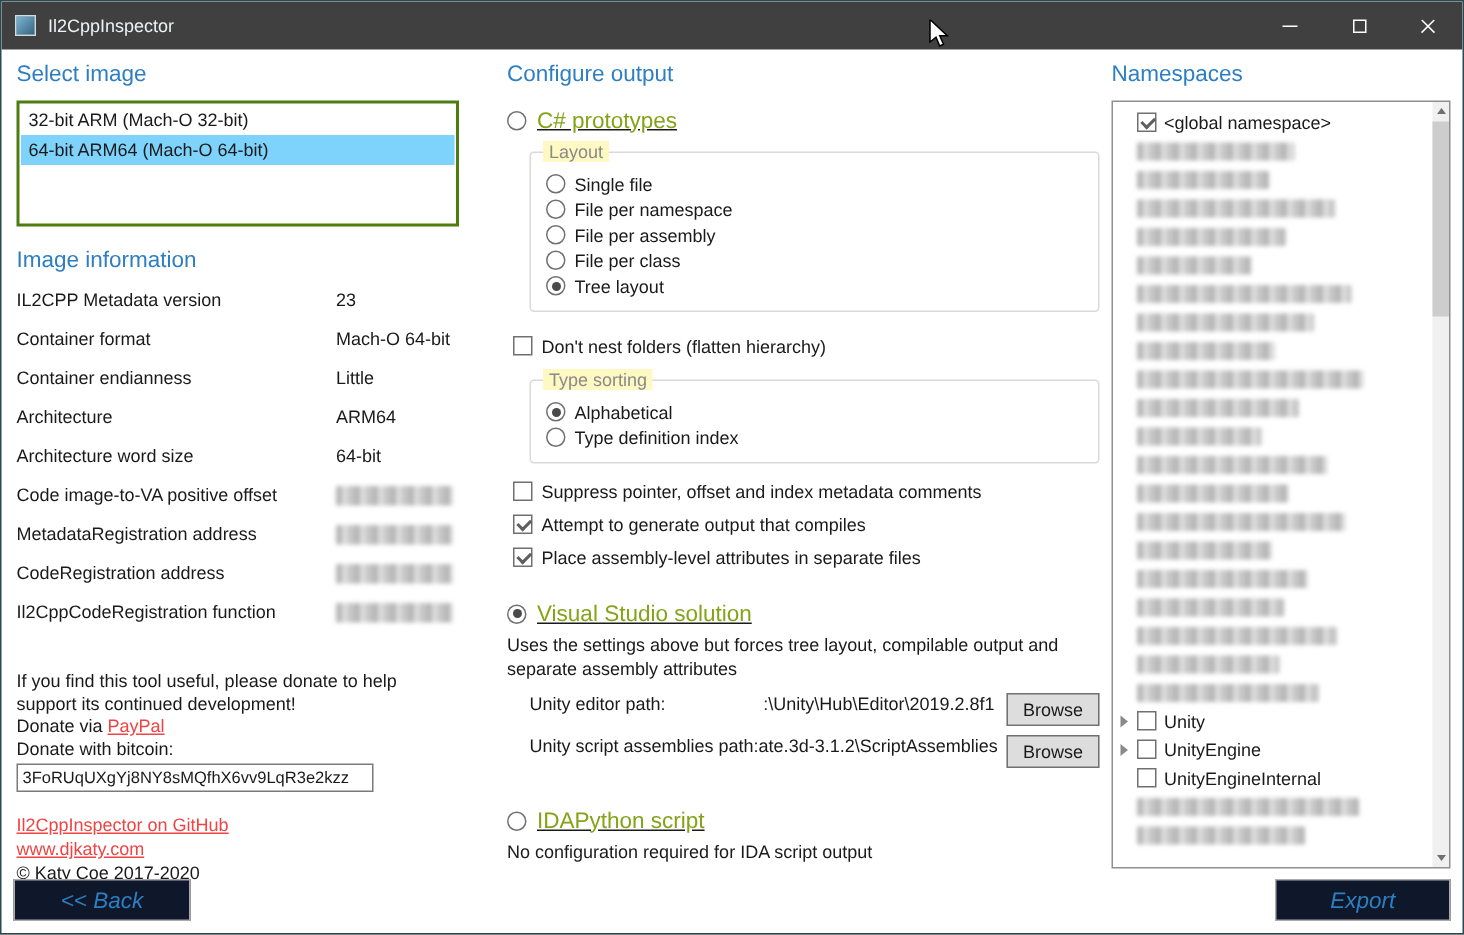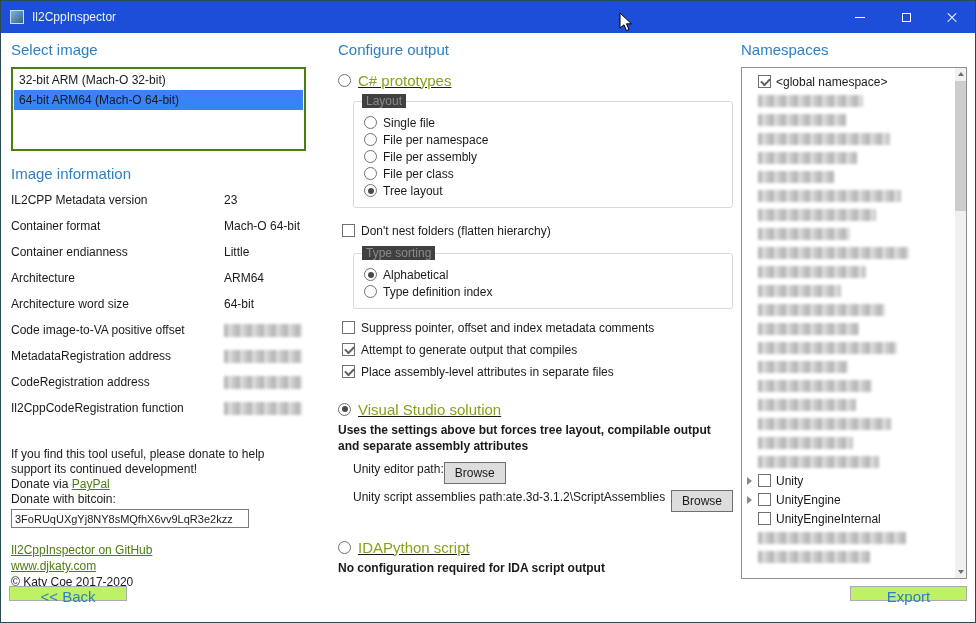--- a/index.html
+++ b/index.html
@@ -2,82 +2,82 @@
 <html><head>
 <meta charset="utf-8">
 <style>
   html,body { margin:0; padding:0; background:#444; }
   .window {
     position:relative; width:976px; height:623px; box-sizing:border-box;
     background:#fff; border:1px solid #2b4a50; overflow:hidden;
     font-family:"Liberation Sans","DejaVu Sans",sans-serif; font-size:12px; color:#1a1a1a;
   }
   
-  .titlebar { position:absolute; left:0; top:0; right:0; height:32px; background:#1d4ed8; display:flex; align-items:center; }
+  .titlebar { position:absolute; left:0; top:0; right:0; height:32px; background:#404040; display:flex; align-items:center; }
   .app-icon { width:14px; height:14px; margin:0 8px 0 9px; background:linear-gradient(135deg,#7db6d6,#35647f); border:1px solid #c8dde6; box-sizing:border-box; }
   .title-text { color:#eef2f3; font-size:12px; }
   .win-controls { margin-left:auto; display:flex; height:32px; }
   .winbtn { width:46px; height:32px; display:flex; align-items:center; justify-content:center; }
   .min-glyph { width:10px; height:1px; background:#fff; }
   .max-glyph { width:9px; height:9px; border:1px solid #fff; box-sizing:border-box; }
   .close-glyph { position:relative; width:12px; height:12px; }
   .close-glyph::before,.close-glyph::after { content:""; position:absolute; left:0; top:5.5px; width:12px; height:1.2px; background:#fff; }
   .close-glyph::before { transform:rotate(45deg); }
   .close-glyph::after { transform:rotate(-45deg); }
   
   .panel { position:absolute; top:40px; }
   .left-panel { left:10px; width:295px; }
   .mid-panel { left:337px; width:395px; }
   .right-panel { left:740px; width:226px; }
   .section-header { font-size:15px; color:#2e7fc1; line-height:18px; }
   
   .listbox { margin-top:8px; border:2px solid #4d7c0f; height:78px; padding:1px; box-sizing:content-box; }
   .li-row { height:20px; line-height:20px; padding-left:5px; white-space:nowrap; }
-  .li-row.selected { background:#3b82f6; }
+  .li-row.selected { background:#7dd3fc; }
   
   .info-header { margin-top:14px; }
   .info-table { margin-top:10px; }
   .info-row { display:flex; height:26px; line-height:15px; }
   .info-label { width:213px; flex:none; }
   .info-value { flex:1; }
   .redact {
     display:inline-block; height:13px;
     background:repeating-linear-gradient(90deg,#b7b7b7 0 4px,#dcdcdc 4px 8px,#c6c6c6 8px 12px);
     filter:blur(1.4px); border-radius:1px;
   }
   .info-redact { width:78px; margin-top:1px; }
   
   .donate-text { margin-top:20px; line-height:15px; }
   .donate-line { line-height:15px; }
-  .link { color:#4d7c0f; text-decoration:underline; cursor:pointer; }
+  .link { color:#ef4444; text-decoration:underline; cursor:pointer; }
   .bitcoin-input { margin-top:2px; width:230px; height:17px; border:1px solid #7a7a7a; font-family:inherit; font-size:11px; padding:0 3px; color:#1a1a1a; }
   .links { margin-top:14px; }
   .links .block { display:block; line-height:16px; }
   .copyright { line-height:16px; }
   
-  .big-btn { position:absolute; height:15px; background:#bef264; border:1px solid #ababab; color:#2e7fc1; font-size:15px; font-family:inherit; cursor:pointer; }
+  .big-btn { position:absolute; height:28px; background:#0f172a; border:1px solid #ababab; color:#2e7fc1; font-size:15px; font-family:inherit; cursor:pointer;font-style:italic; }
   .back-btn { left:8px; top:585px; width:118px; }
   .export-btn { left:849px; top:585px; width:117px; }
   
   .radio { width:13px; height:13px; border:1px solid #707070; border-radius:50%; background:#fff; box-sizing:border-box; position:relative; flex:none; }
   .radio.checked::after { content:""; position:absolute; left:2.5px; top:2.5px; width:6px; height:6px; border-radius:50%; background:#4a4a4a; }
   .checkbox { width:13px; height:13px; border:1px solid #707070; background:#fff; box-sizing:border-box; position:relative; flex:none; }
   .checkbox.checked::after { content:""; position:absolute; left:1.5px; top:1.5px; width:7px; height:4px; border-left:2px solid #5f5f5f; border-bottom:2px solid #5f5f5f; transform:rotate(-45deg); }
   
   .main-opt { display:flex; align-items:center; gap:7px; margin-top:12px; height:18px;text-decoration:underline; }
   .main-label { font-size:15px; color:#83a417; }
   .groupbox { position:relative; margin-left:15px; margin-top:12px; border:1px solid #d9d9d9; border-radius:3px; padding:12px 10px 8px 10px; }
-  .gb-title { position:absolute; top:-8px; left:8px; background:#404040; padding:0 4px; color:#8a8a8a; font-size:12px; }
+  .gb-title { position:absolute; top:-8px; left:8px; background:#fef9c3; padding:0 4px; color:#8a8a8a; font-size:12px; }
   .opt-row { display:flex; align-items:center; gap:6px; height:17px; }
   .check-row { display:flex; align-items:center; gap:6px; height:17px; margin:5px 0 5px 4px; }
   .flatten { margin-top:14px; }
   .ts-gb { margin-top:14px; }
   .checks { margin-top:10px; }
   .vs-opt { margin-top:20px; }
-  .opt-desc { margin-top:4px; line-height:16px;font-weight:bold; }
+  .opt-desc { margin-top:4px; line-height:16px; }
   .fields { margin-top:8px; }
   .field-row { display:flex; margin-left:15px; height:22px; margin-bottom:6px; }
   .field-label { flex:none; }
   .field-value { flex:1; text-align:right; padding-right:8px; white-space:nowrap; overflow:hidden; }
   .browse-btn { flex:none; width:62px; height:22px; background:#ddd; border:1px solid #707070; font-family:inherit; font-size:12px; color:#1a1a1a; cursor:pointer; }
   .ida-opt { margin-top:26px; }
   
   .ns-list { position:relative; margin-top:8px; border:1px solid #8f8f8f; height:506px; padding:4px 0 0 5px; box-sizing:content-box; overflow:hidden; }
   .ns-row { display:flex; align-items:center; height:19px; }
   .exp { width:11px; flex:none; display:flex; align-items:center; }
@@ -276,20 +276,21 @@
     <div class="main-opt vs-opt">
       <span class="radio checked"></span>
       <span class="main-label">Visual Studio solution</span>
     </div>
     <div class="opt-desc">Uses the settings above but forces tree layout, compilable output and separate assembly attributes</div>
 
     <div class="fields">
 
         <div class="field-row">
           <span class="field-label">Unity editor path:</span>
+          <span class="field-value">:\Unity\Hub\Editor\2019.2.8f1</span>
           <button class="browse-btn">Browse</button>
         </div>
 
         <div class="field-row">
           <span class="field-label">Unity script assemblies path:</span>
           <span class="field-value">ate.3d-3.1.2\ScriptAssemblies</span>
           <button class="browse-btn">Browse</button>
         </div>
 
     </div>

